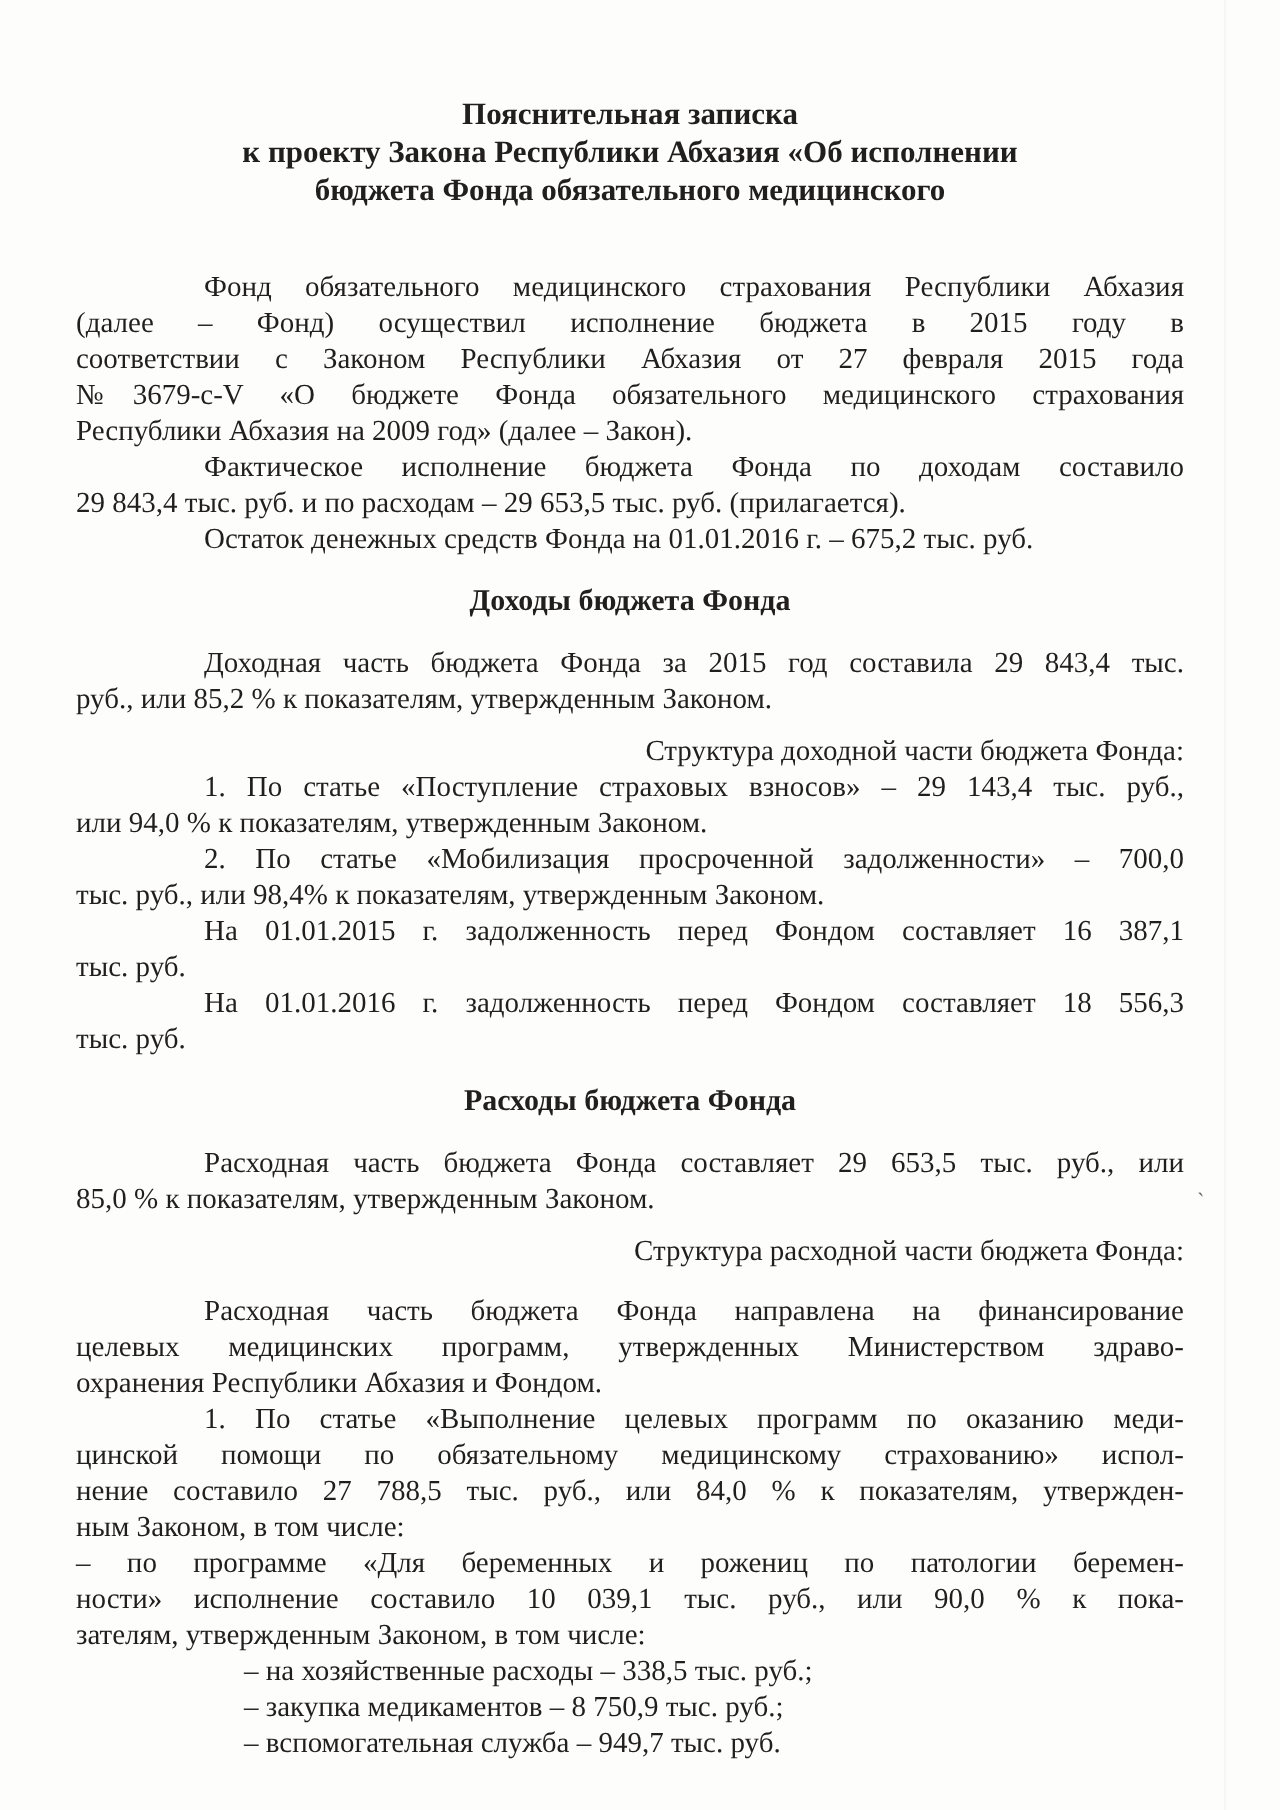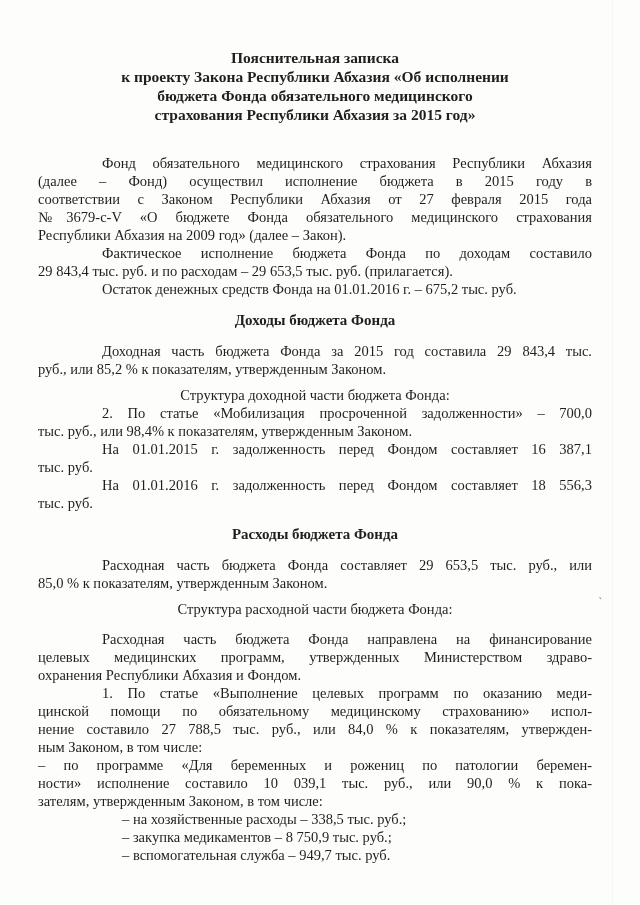--- a/index.html
+++ b/index.html
@@ -8,21 +8,21 @@
     position:relative;width:640px;height:905px;background:#fdfdfc;
     color:#211e1e;
     font-family:"Liberation Serif","DejaVu Serif",serif;
     font-size:14.5px;line-height:18px;
   }
   .content{position:absolute;left:38px;top:48px;width:554px;}
   .block{margin:0;}
   .title{font-weight:bold;font-size:15.5px;line-height:19px;text-align:center;margin-bottom:30px;}
   .title .tl{text-align:center;}
   .heading{font-weight:bold;font-size:15px;text-align:center;margin:13px 0;}
-  .subheading{text-align:center;margin:8px 0 0 0;}
+  .subheading{text-align:right;margin:8px 0 0 0;}
   .paragraph .ln{
     text-align:justify;
     text-align-last:justify;
     -moz-text-align-last:justify;
     min-height:18px;
   }
   .paragraph .ln.ind{padding-left:64px;}
   .paragraph .ln.last{text-align-last:left;-moz-text-align-last:left;}
   .paragraph.bind{}
   .list .li{padding-left:84px;text-align:left;min-height:18px;}
@@ -39,21 +39,20 @@
 </head>
 <body>
 
 <div class="page">
   <div class="scan-edge"></div>
   <div class="content">
       <div class="block title">
         <div class="tl">Пояснительная записка</div>
         <div class="tl">к проекту Закона Республики Абхазия «Об исполнении</div>
         <div class="tl">бюджета Фонда обязательного медицинского</div>
-        <div class="tl">страхования Республики Абхазия за 2015 год»</div>
       </div>
       <div class="block paragraph">
         <div class="ln ind">Фонд обязательного медицинского страхования Республики Абхазия</div>
         <div class="ln">(далее – Фонд) осуществил исполнение бюджета в 2015 году в</div>
         <div class="ln">соответствии с Законом Республики Абхазия от 27 февраля 2015 года</div>
         <div class="ln">№3679-с-V «О бюджете Фонда обязательного медицинского страхования</div>
         <div class="ln last">Республики Абхазия на 2009 год» (далее – Закон).</div>
       </div>
       <div class="block paragraph">
         <div class="ln ind">Фактическое исполнение бюджета Фонда по доходам составило</div>
@@ -61,20 +60,24 @@
       </div>
       <div class="block paragraph">
         <div class="ln ind last">Остаток денежных средств Фонда на 01.01.2016 г. – 675,2 тыс. руб.</div>
       </div>
       <div class="block heading">Доходы бюджета Фонда</div>
       <div class="block paragraph">
         <div class="ln ind">Доходная часть бюджета Фонда за 2015 год составила 29 843,4 тыс.</div>
         <div class="ln last">руб., или 85,2 % к показателям, утвержденным Законом.</div>
       </div>
       <div class="block subheading">Структура доходной части бюджета Фонда:</div>
+      <div class="block paragraph">
+        <div class="ln ind">1. По статье «Поступление страховых взносов» – 29 143,4 тыс. руб.,</div>
+        <div class="ln last">или 94,0 % к показателям, утвержденным Законом.</div>
+      </div>
       <div class="block paragraph">
         <div class="ln ind">2. По статье «Мобилизация просроченной задолженности» – 700,0</div>
         <div class="ln last">тыс. руб., или 98,4% к показателям, утвержденным Законом.</div>
       </div>
       <div class="block paragraph">
         <div class="ln ind">На 01.01.2015 г. задолженность перед Фондом составляет 16 387,1</div>
         <div class="ln last">тыс. руб.</div>
       </div>
       <div class="block paragraph">
         <div class="ln ind">На 01.01.2016 г. задолженность перед Фондом составляет 18 556,3</div>

